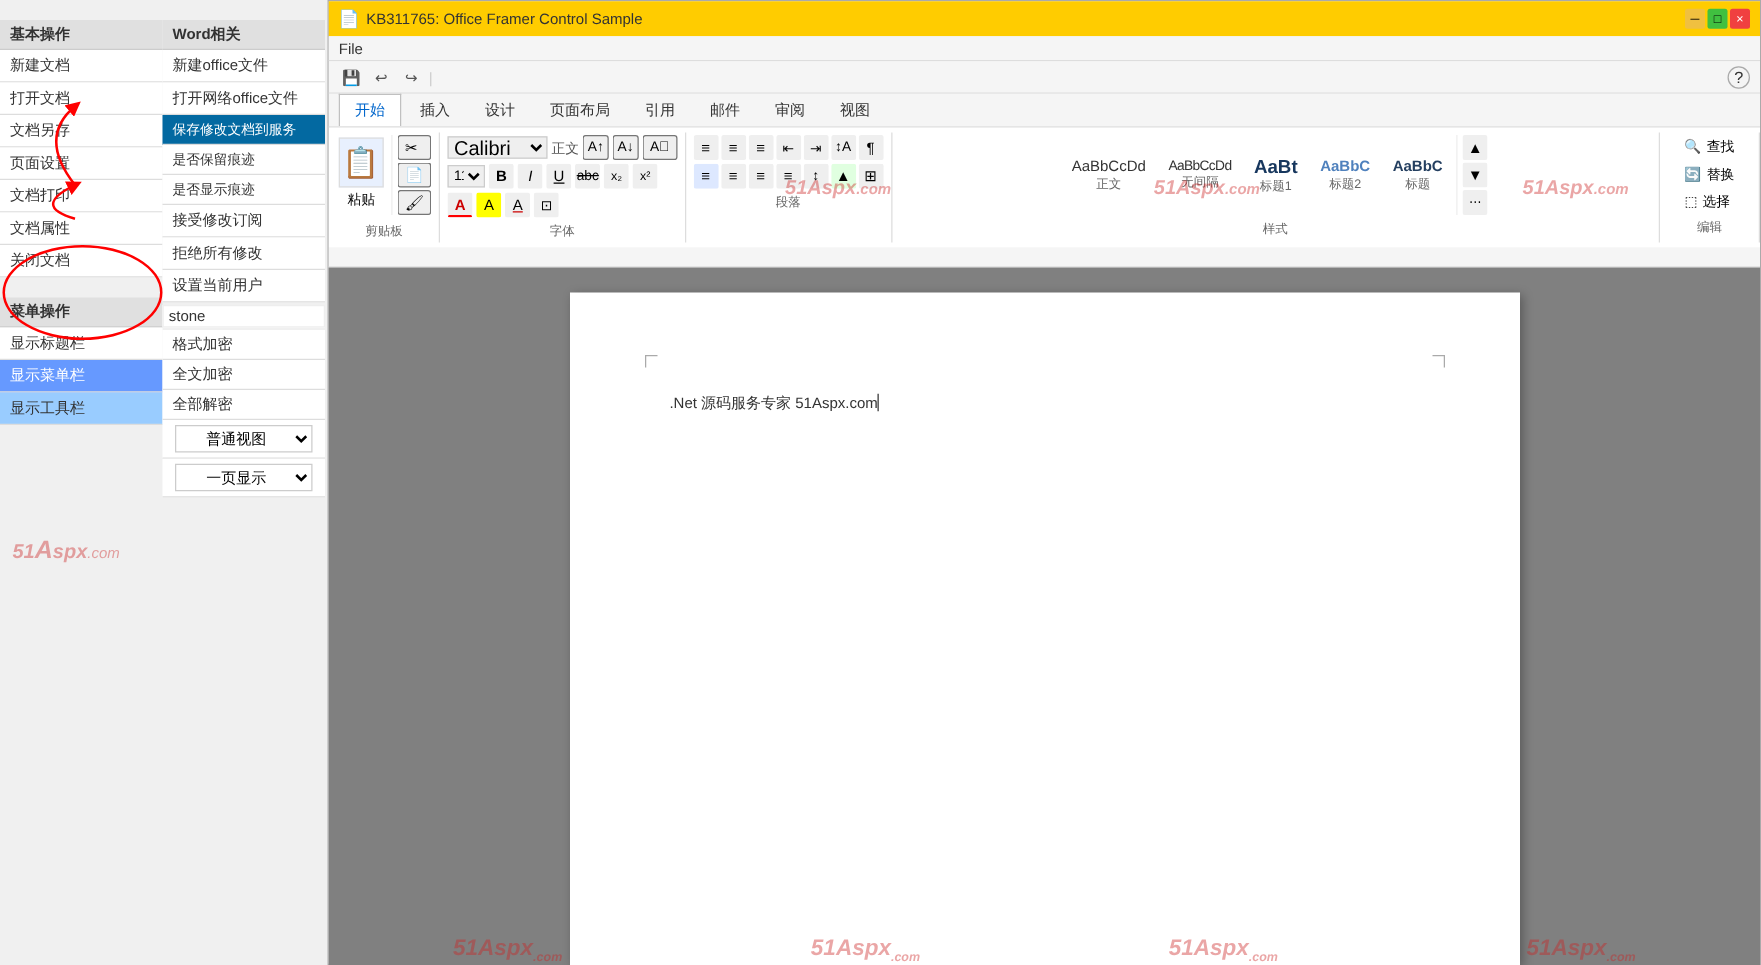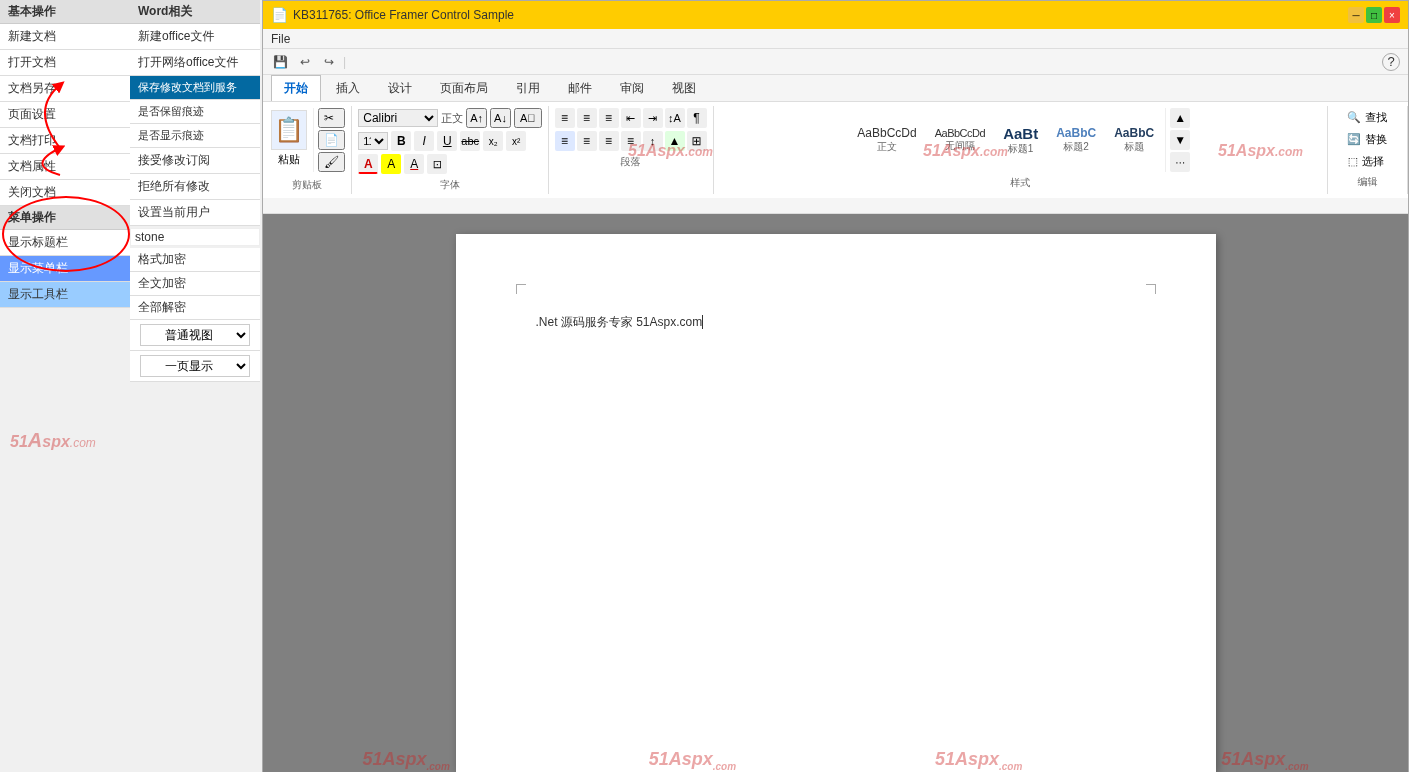--- a/index.html
+++ b/index.html
@@ -15,20 +15,21 @@
       z-index: 10;
     }
 
     .section-label {
       background: #e0e0e0;
       padding: 3px 8px;
       font-size: 12px;
       font-weight: bold;
       color: #333;
       border-bottom: 1px solid #ccc;
+      margin-top: 16px;
     }
 
     .menu-item {
       display: block;
       padding: 4px 8px;
       font-size: 12px;
       color: #333;
       cursor: pointer;
       border-bottom: 1px solid #ddd;
       background: #fff;
@@ -162,21 +163,21 @@
       border-left: 1px solid transparent;
       border-right: 1px solid transparent;
       color: #333;
     }
     .ribbon-tab.active {
       background: #fff;
       border-top: 1px solid #c0c0c0;
       border-left: 1px solid #c0c0c0;
       border-right: 1px solid #c0c0c0;
       color: #0066cc;
-      font-weight: bold;
+      font-weight: normal;
     }
 
     
     .ribbon-content {
       background: #fff;
       display: flex;
       align-items: stretch;
       padding: 4px 0;
       border-top: 1px solid #ddd;
       gap: 0;
@@ -216,21 +217,21 @@
       cursor: pointer;
       font-size: 11px;
       gap: 3px;
       height: 20px;
       white-space: nowrap;
     }
 
     
     .font-select {
       width: 80px; height: 18px;
-      font-size: 12px;
+      font-size: 16px;
       border: 1px solid #ccc;
     }
     .font-size-select {
       width: 30px; height: 18px;
       font-size: 11px;
       border: 1px solid #ccc;
     }
 
     
     .style-gallery {

